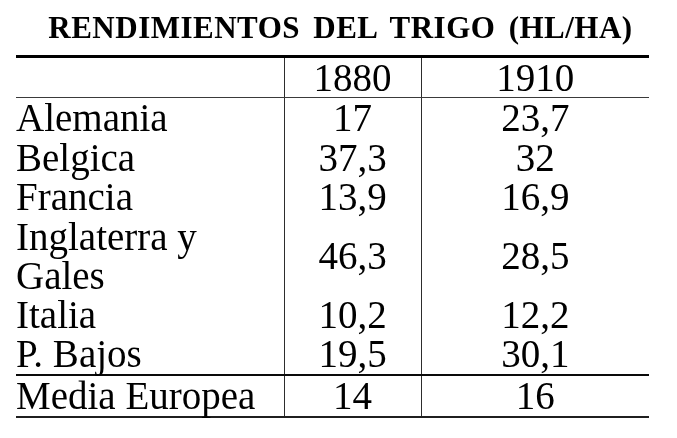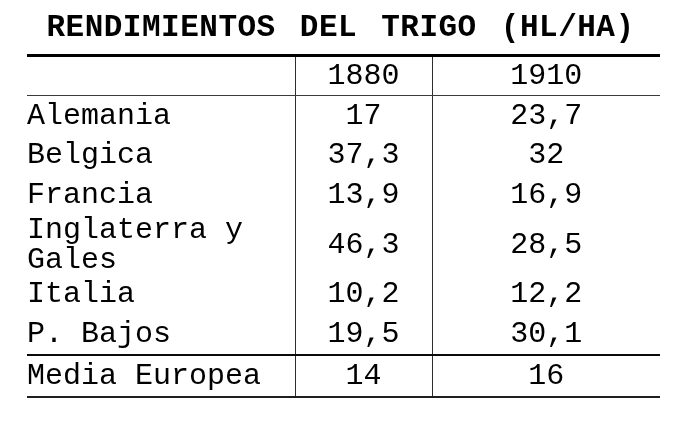--- a/index.html
+++ b/index.html
@@ -9,38 +9,37 @@
   }
   body {
     width: 677px;
     height: 438px;
     font-family: "Liberation Serif", "DejaVu Serif", serif;
     color: #000000;
     overflow: hidden;
   }
   .sheet {
     padding-top: 6px;
-    font-family: Liberation Mono, monospace;
   }
   .title {
     width: 633px;
     margin: 4px 0 9px 24px;
     font-size: 31px;
     font-weight: bold;
     text-align: center;
     letter-spacing: 0.5px;
     word-spacing: 5px;
     white-space: nowrap;
   }
   table.data-table {
     border-collapse: collapse;
     table-layout: fixed;
     width: 633px;
-    margin-left: 27px;
-    font-size: 30px;
+    margin-left: 16px;
+    font-size: 39px;
     line-height: 1;
   }
   col.c-country { width: 268px; }
   col.c-1880   { width: 137px; }
   col.c-1910   { width: 228px; }
 
   .data-table th, .data-table td {
     padding: 0;
     font-weight: normal;
     vertical-align: middle;

